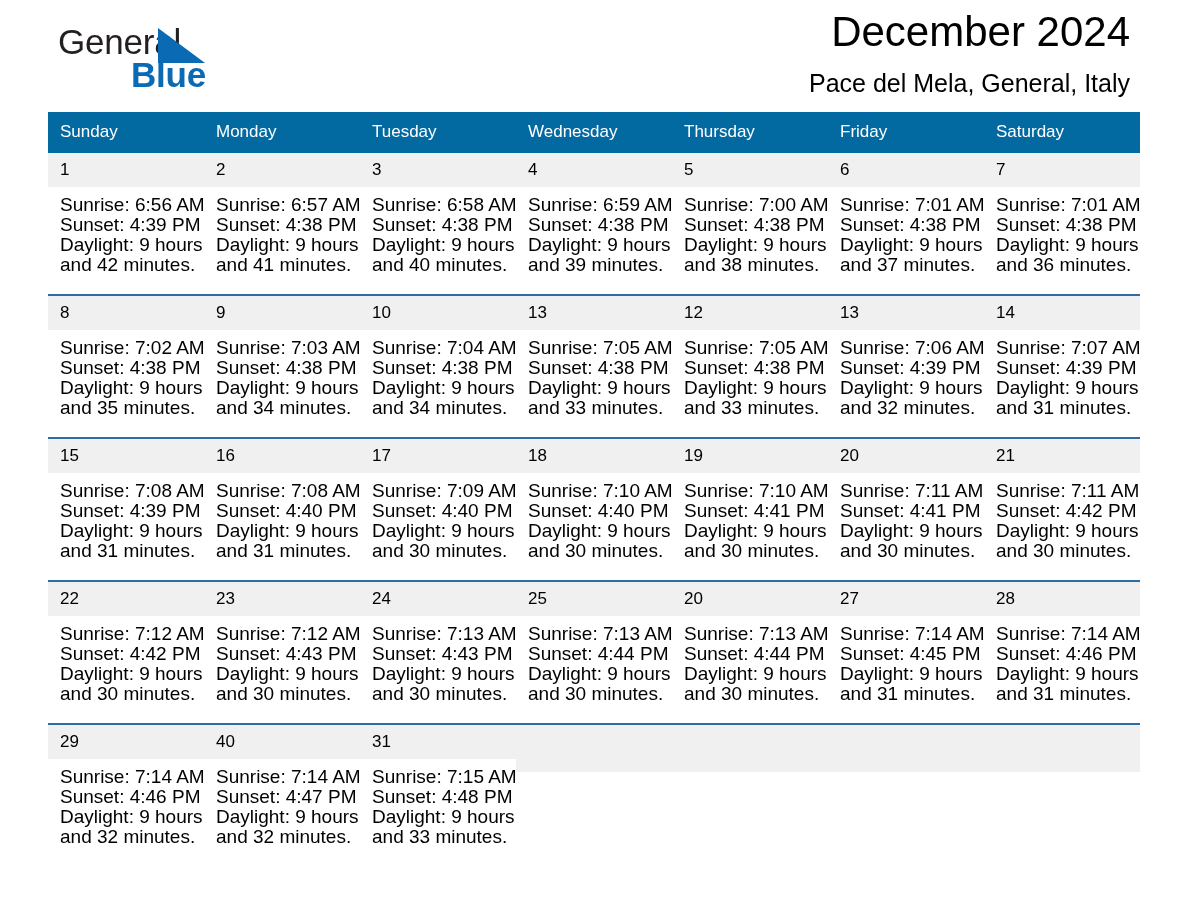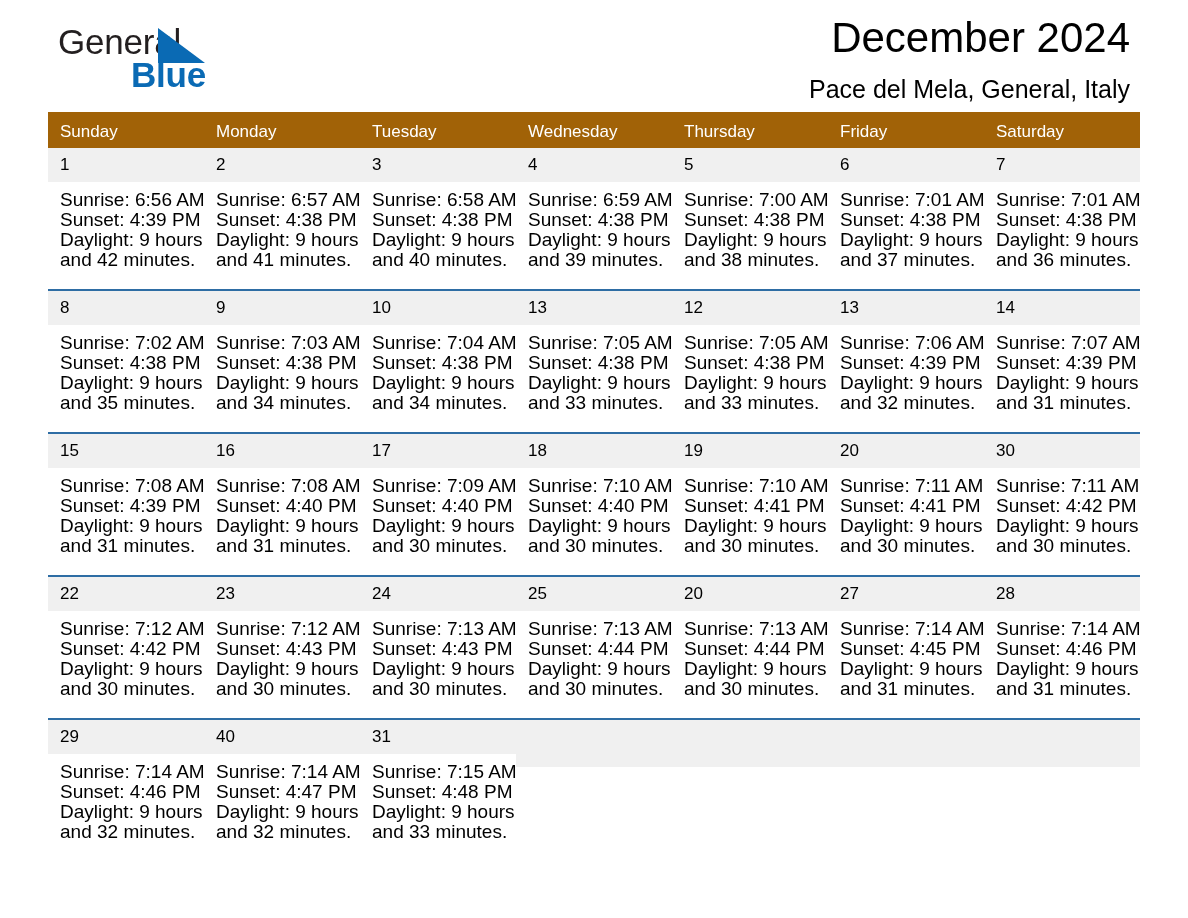--- a/index.html
+++ b/index.html
@@ -59,21 +59,20 @@
     letter-spacing: -0.2px;
     color: #0a6ab4;
     font-family: "Liberation Sans", sans-serif;
     font-weight: 700;
   }
   .title-block {
     position: absolute;
     right: 10px;
     top: 6px;
     text-align: right;
-    margin-top: 6px;
   }
   .month-title {
     font-size: 42px;
     font-weight: 400;
     color: #000000;
     line-height: 52px;
     white-space: nowrap;
   }
   .location-title {
     font-size: 25px;
@@ -86,26 +85,26 @@
 
   
   .calendar {
     width: 1092px;
     border-collapse: collapse;
     table-layout: fixed;
   }
   .calendar col { width: 156px; }
 
   thead th {
-    background: #a16207;
+    background: #0369a1;
     color: #ffffff;
     font-size: 17px;
     font-weight: 400;
     text-align: left;
-    padding: 9px 0 6px 12px;
+    padding: 9px 0 11px 12px;
     line-height: 21px;
     border: none;
   }
 
   tbody tr.week-row > td {
     vertical-align: top;
     padding: 0;
     border-top: 2px solid #2e6da4;
     background: #ffffff;
   }
@@ -416,21 +415,21 @@
               <div class="info">
                 <div>Sunrise: 7:11 AM</div>
                 <div>Sunset: 4:41 PM</div>
                 <div>Daylight: 9 hours</div>
                 <div>and 30 minutes.</div>
               </div>
             </div>
           </td>
           <td>
             <div class="cell">
-              <div class="daynum">30</div>
+              <div class="daynum">21</div>
               <div class="info">
                 <div>Sunrise: 7:11 AM</div>
                 <div>Sunset: 4:42 PM</div>
                 <div>Daylight: 9 hours</div>
                 <div>and 30 minutes.</div>
               </div>
             </div>
           </td>
         </tr>
         <tr class="row-spacer">

